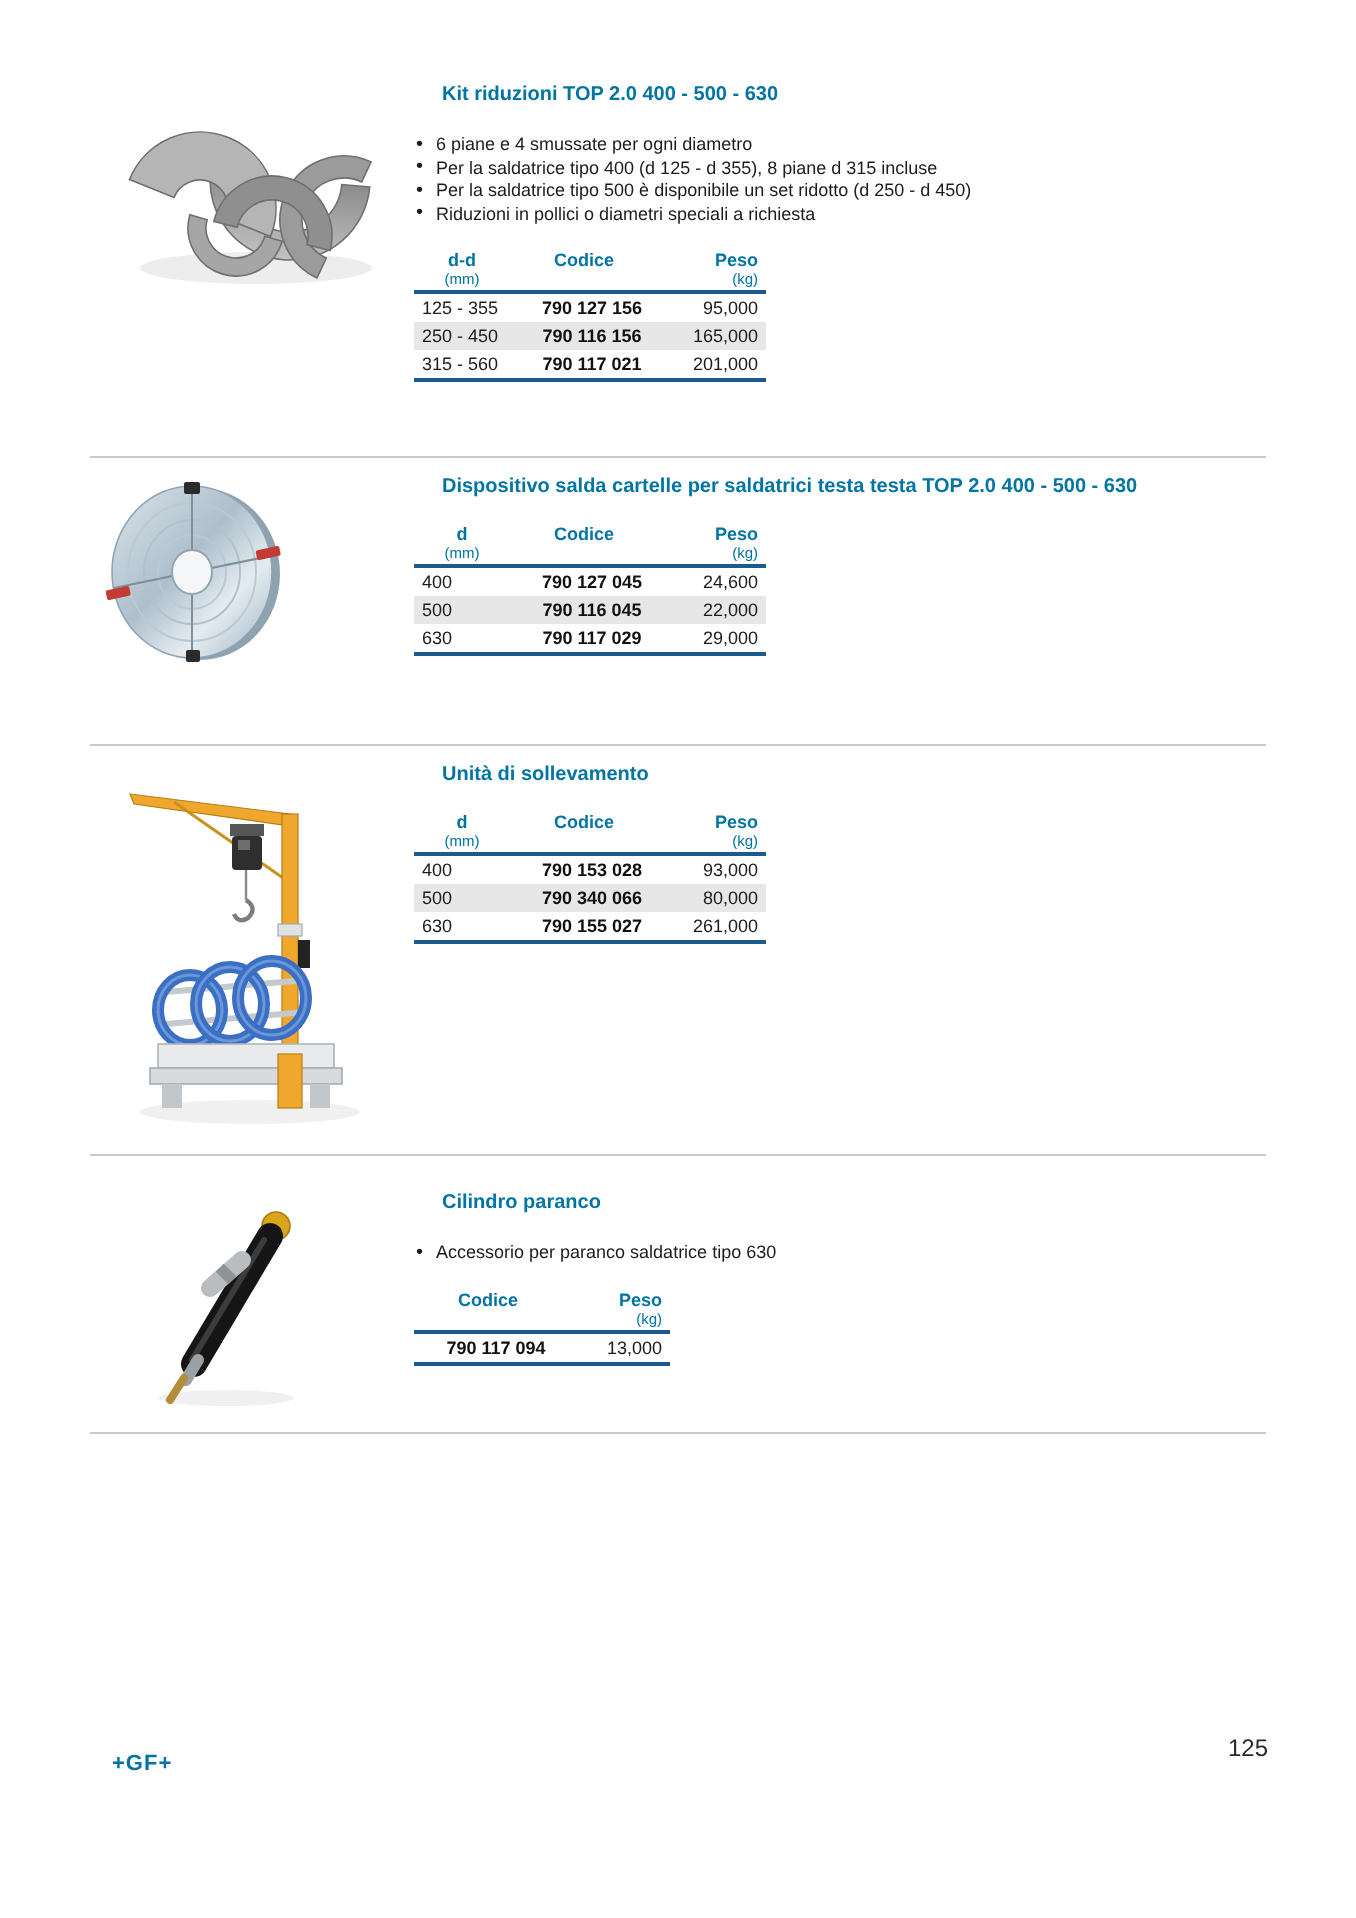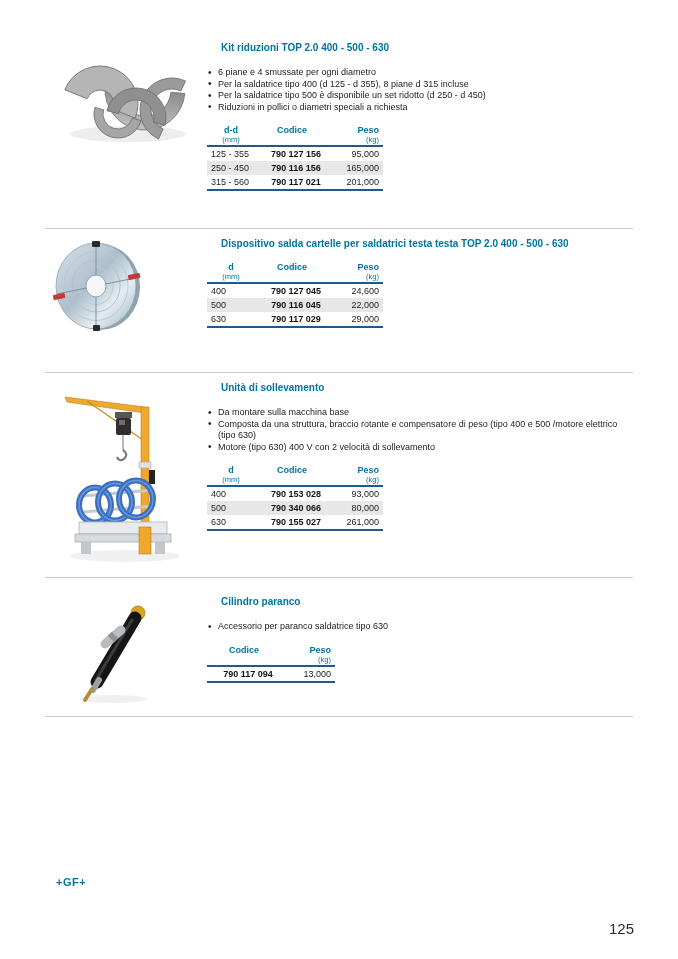--- a/index.html
+++ b/index.html
@@ -41,22 +41,22 @@
   .col-weight{width:54px;text-align:right;}
   td.col-code{font-weight:bold;color:#111;}
 
   .divider{position:absolute;left:45px;right:45px;height:1px;background:var(--divider);}
 
   .footer-logo{
     position:absolute;left:56px;top:876px;
     font-size:11px;font-weight:bold;color:var(--accent);letter-spacing:0.5px;
   }
   .footer-page{
-    position:absolute;right:44px;top:920px;
-    font-size:15px;color:#2b2b2b;
+    position:absolute;right:44px;top:867px;
+    font-size:12px;color:#2b2b2b;
   }
 </style>
 </head>
 <body>
 
 <div id="page">
   <div id="sections-root">
       <div class="section" style="top: 42px;">
         <div class="section-image" style="left: 5px; top: 6px; width: 150px; height: 100px;">
   <svg width="150" height="100" viewBox="0 0 150 100">
@@ -200,25 +200,20 @@
       <ellipse cx="81" cy="115" rx="17" ry="18.5" stroke="#6b97d8" stroke-width="1.5"></ellipse>
     </g>
     <rect x="24" y="138" width="88" height="12" fill="#e8eaec" stroke="#adb4b9" stroke-width="0.8"></rect>
     <rect x="20" y="150" width="96" height="8" fill="#d7dbde" stroke="#a6adb2" stroke-width="0.8"></rect>
     <rect x="26" y="158" width="10" height="12" fill="#c2c7cb"></rect>
     <rect x="100" y="158" width="10" height="12" fill="#c2c7cb"></rect>
     <rect x="84" y="143" width="12" height="27" fill="#efa82d" stroke="#b97d14" stroke-width="0.6"></rect>
   </svg></div>
         <div class="section-content">
           <div class="section-title">Unità di sollevamento</div>
-          <ul class="bullets">
-            <li>Da montare sulla macchina base</li>
-            <li>Composta da una struttura, braccio rotante e compensatore di peso (tipo 400 e 500 /motore elettrico (tipo 630)</li>
-            <li>Motore (tipo 630) 400 V con 2 velocità di sollevamento</li>
-          </ul>
           <table class="spec">
             <thead>
               <tr>
                 <th class="col-dim">d</th>
                 <th class="col-code">Codice</th>
                 <th class="col-weight">Peso</th>
               </tr>
               <tr class="units">
                 <th class="col-dim">(mm)</th>
                 <th class="col-code"></th>

